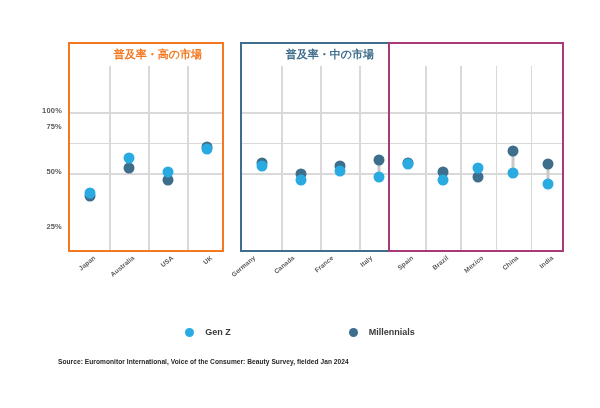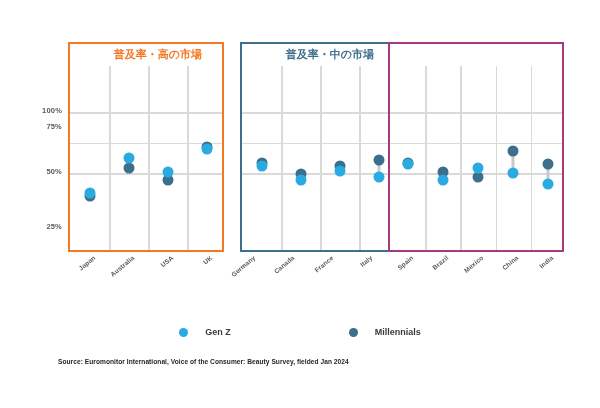--- a/index.html
+++ b/index.html
@@ -90,21 +90,21 @@
 
   
   #legend{
     position:absolute;
     left:0;top:322px;width:600px;height:20px;
     display:flex;
     justify-content:center;
     align-items:center;
     gap:118px;
   }
-  .legend-item{display:flex;align-items:flex-end;gap:17px;}
+  .legend-item{display:flex;align-items:flex-end;gap:11px;}
   .legend-swatch{width:9px;height:9px;border-radius:50%;}
   .legend-label{font-size:9px;font-weight:700;color:#3a3a3a;}
 
   
   #source{
     position:absolute;
     left:58px;top:358px;
     width:500px;
     font-size:6.6px;
     font-weight:700;

